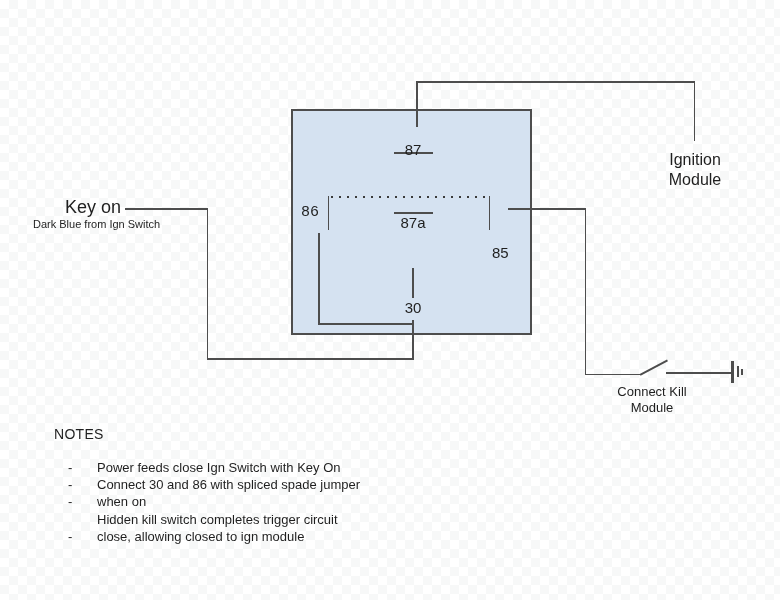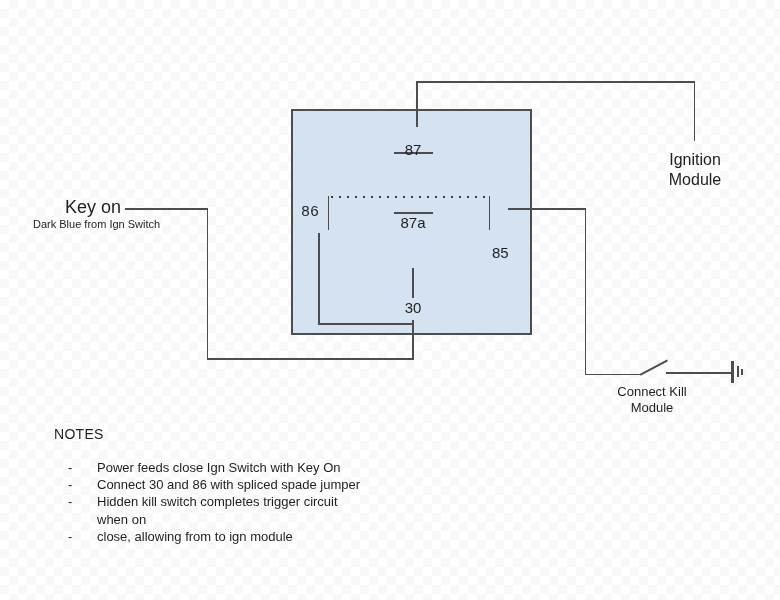--- a/index.html
+++ b/index.html
@@ -117,25 +117,25 @@
     <div class="note-item">
       <span class="note-marker">-</span>
       <span class="note-text">
         <div>Connect 30 and 86 with spliced spade jumper</div>
         <div></div>
       </span>
     </div>
     <div class="note-item">
       <span class="note-marker">-</span>
       <span class="note-text">
+        <div>when on</div>
         <div>Hidden kill switch completes trigger circuit</div>
-        <div>when on</div>
       </span>
     </div>
     <div class="note-item">
       <span class="note-marker">-</span>
       <span class="note-text">
-        <div>close, allowing from to ign module</div>
+        <div>close, allowing closed to ign module</div>
       </span>
     </div>
   </div>
 
 </div>
 
 </body></html>

